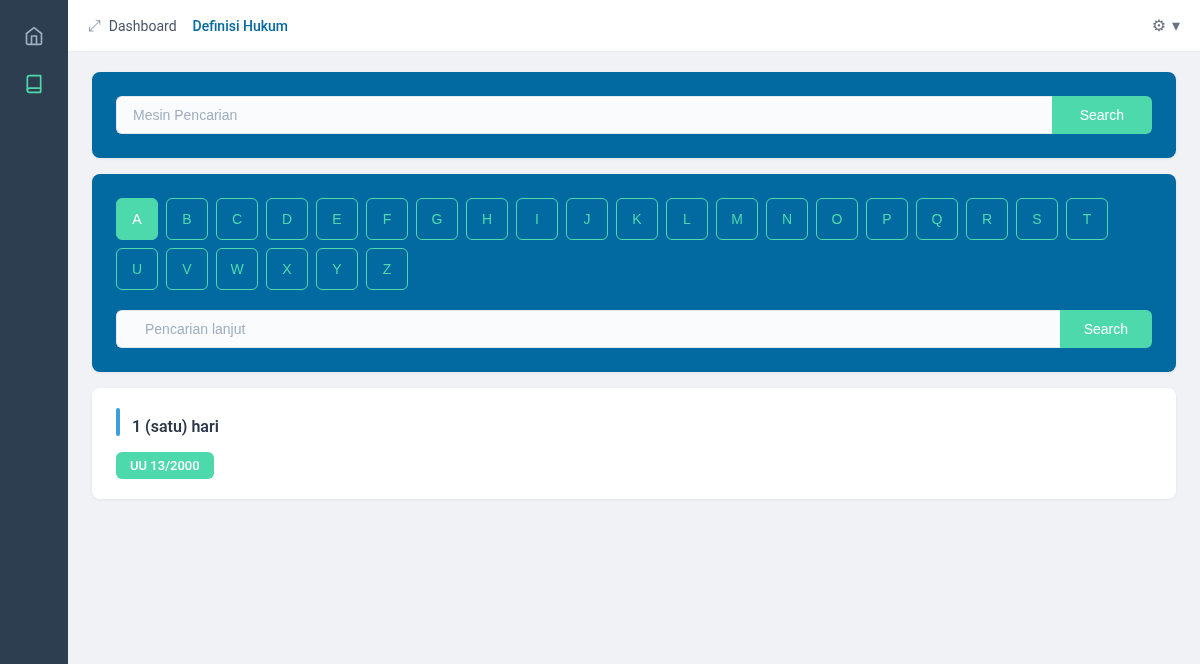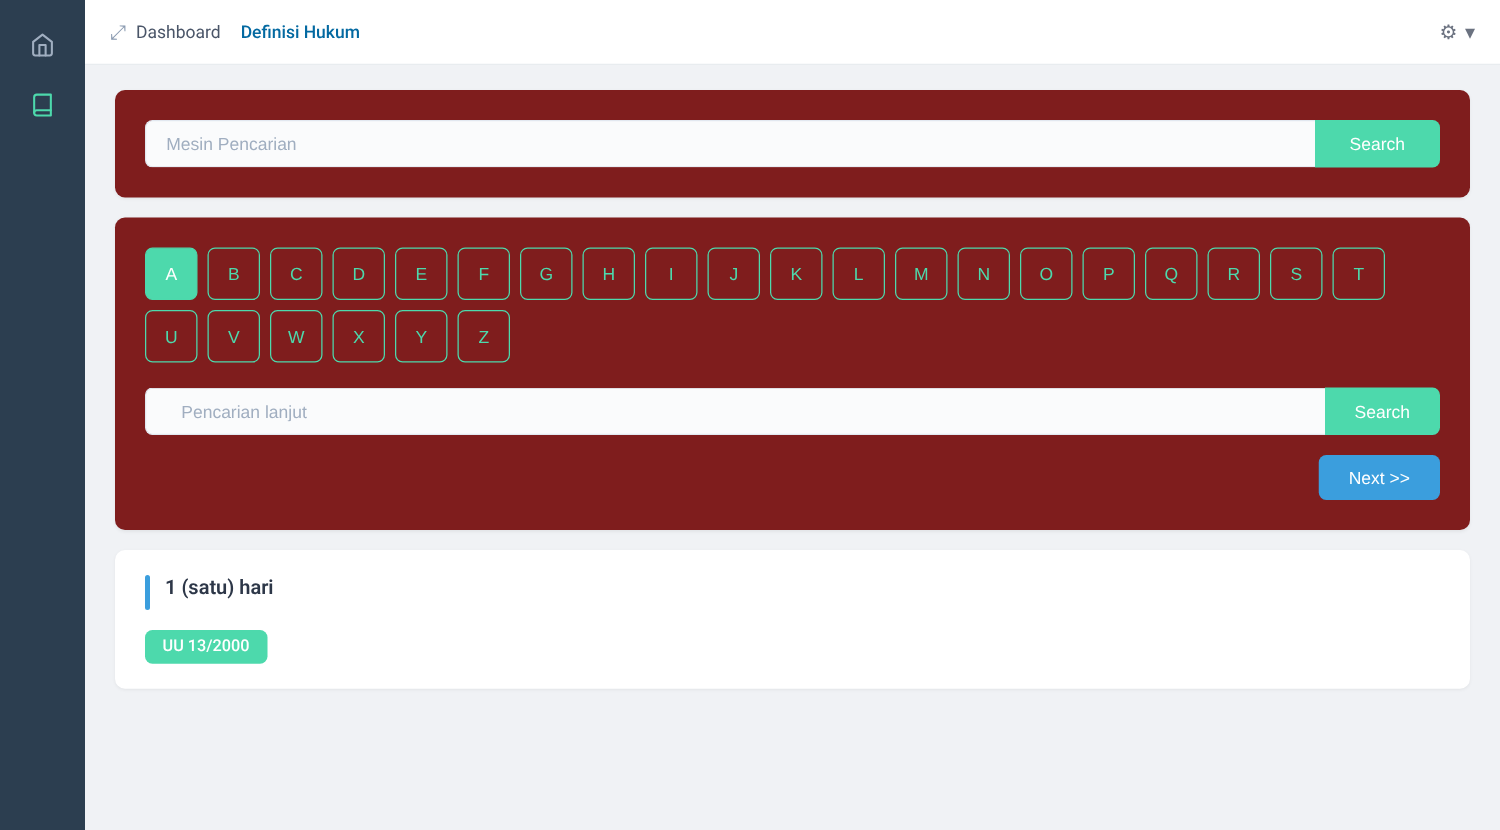--- a/index.html
+++ b/index.html
@@ -89,21 +89,21 @@
       flex: 1;
       padding: 20px 24px;
       overflow-y: auto;
       display: flex;
       flex-direction: column;
       gap: 16px;
     }
 
     
     .card {
-      background: #7f1d1d;
+      background: #0369a1;
       border-radius: 8px;
       padding: 24px;
       box-shadow: 0 1px 3px rgba(0,0,0,0.06);
     }
 
     
     .search-bar {
       display: flex;
       gap: 0;
     }
@@ -202,21 +202,21 @@
 
     
     .def-card {
       background: #ffffff;
       border-radius: 8px;
       padding: 20px 24px;
       box-shadow: 0 1px 3px rgba(0,0,0,0.06);
     }
     .def-header {
       display: flex;
-      align-items: flex-start;
+      align-items: flex-end;
       gap: 12px;
       margin-bottom: 16px;
     }
     .def-accent {
       width: 4px;
       height: 28px;
       background: #3b9edd;
       border-radius: 2px;
       flex-shrink: 0;
     }
@@ -306,23 +306,20 @@
           <button class="alpha-btn">V</button>
           <button class="alpha-btn">W</button>
           <button class="alpha-btn">X</button>
           <button class="alpha-btn">Y</button>
           <button class="alpha-btn">Z</button>
         </div>
       <div class="advanced-search">
         <input class="advanced-input" type="text" placeholder="Pencarian lanjut" style="">
         <button class="advanced-btn">Search</button>
       </div>
-      <div class="pagination-row">
-        <button class="next-btn">Next &gt;&gt;</button>
-      </div>
     </div>
 
     <div class="def-card">
       <div class="def-header">
         <div class="def-accent"></div>
         <span class="def-title">1 (satu) hari</span>
       </div>
       <div class="tag">UU 13/2000</div>
     </div>
 

